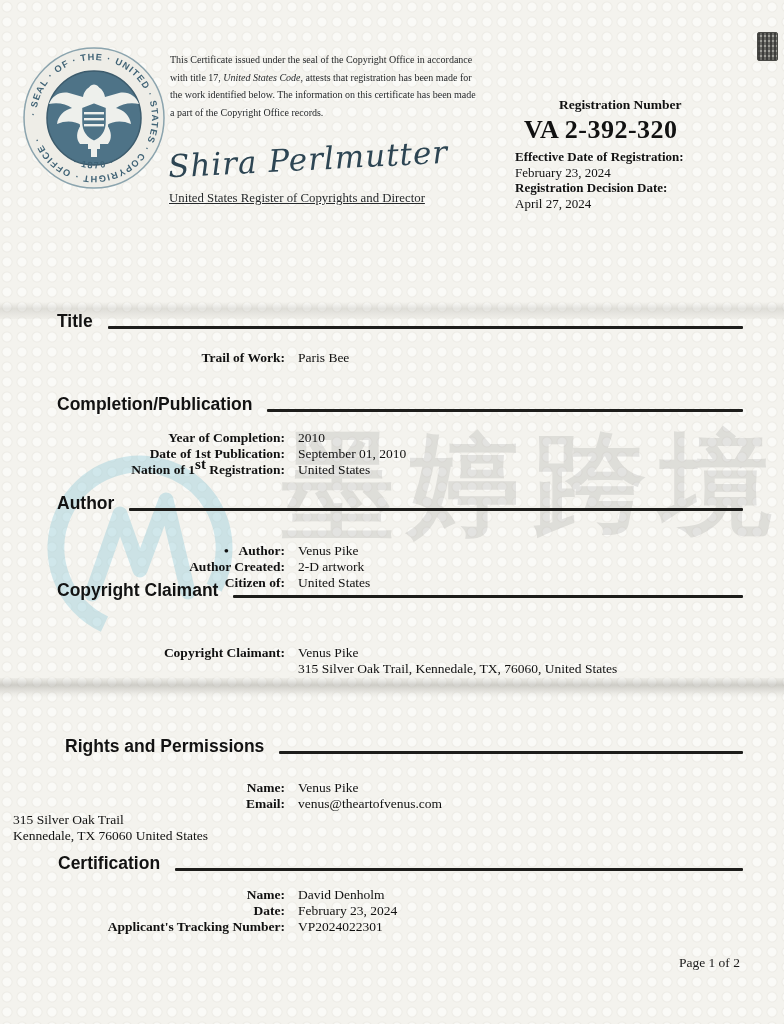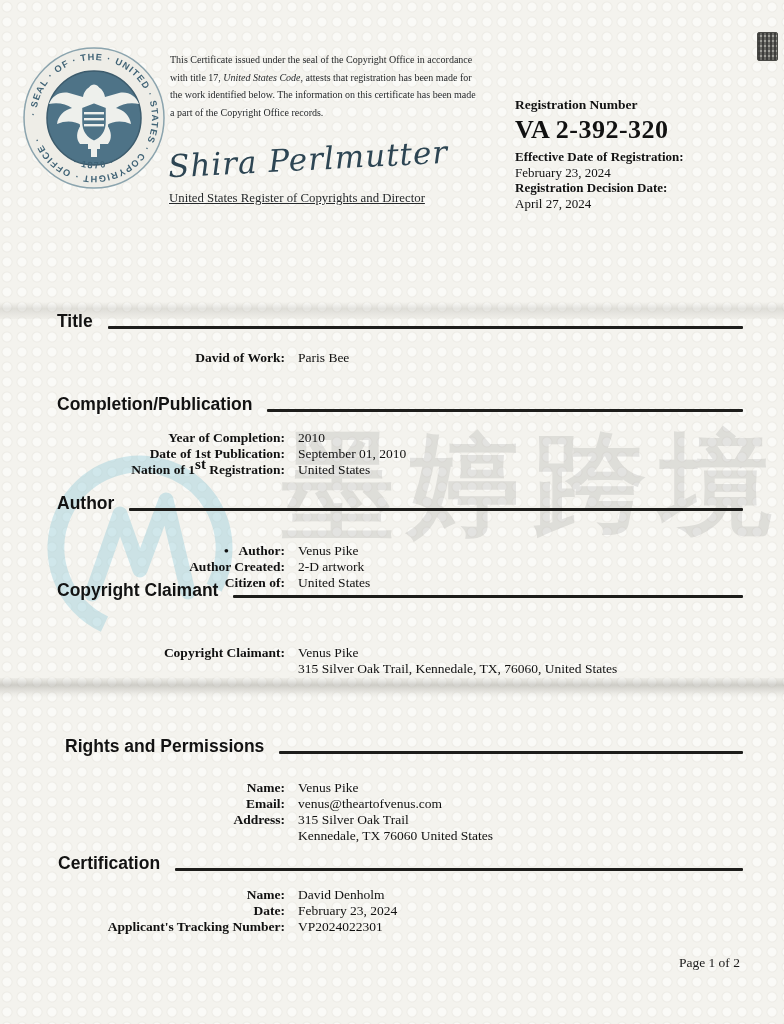--- a/index.html
+++ b/index.html
@@ -47,22 +47,22 @@
     position:absolute; left:168px; top:141px; z-index:2;
     font-family:"DejaVu Serif", serif; font-style:italic;
     font-size:31px; color:#2d4553; transform:rotate(-3deg);
     letter-spacing:1px; white-space:nowrap;
   }
   .sig-title {
     position:absolute; left:169px; top:191px; z-index:2;
     font-size:12.8px; color:#26292b;text-decoration:underline;
   }
   .reg-block { position:absolute; left:515px; top:97px; z-index:2; color:#111; }
-  .reg-label { font-weight:bold; font-size:13.5px; line-height:16px; }
-  .reg-number { font-weight:bold; font-size:26px; line-height:30px; letter-spacing:0.5px; margin:2px 0 4px 0; }
+  .reg-label { font-weight:bold; font-size:13.5px; line-height:16px;margin-left:44px; }
+  .reg-number { font-weight:bold; font-size:26px; line-height:30px; letter-spacing:0.5px; margin:2px 0 4px 9px; }
   .reg-sub-label { font-weight:bold; font-size:13px; line-height:15.5px; }
   .reg-sub-value { font-size:13px; line-height:15.5px; }
   .corner-stamp {
     position:absolute; left:757px; top:32px; width:19px; height:27px; z-index:2;
     background:
       repeating-linear-gradient(90deg, rgba(60,60,58,0.9) 0 2px, rgba(130,130,125,0.5) 2px 4px),
       repeating-linear-gradient(0deg, rgba(55,55,52,0.9) 0 3px, rgba(150,150,142,0.6) 3px 5px);
     border:1px solid #4a4a46; border-radius:2px;
   }
   
@@ -146,21 +146,21 @@
   </div>
 
   <div class="corner-stamp"></div>
 
   <div class="sec-head" style="left:57px; top:311px;text-align:center;">
     <span class="sec-title">Title</span>
     <span class="sec-rule"></span>
   </div>
   <div class="rows" style="top:350px;">
     <div class="row">
-      <span class="lbl">David of Work:</span>
+      <span class="lbl">Trail of Work:</span>
       <span class="val">Paris Bee</span>
     </div>
   </div>
 
   <div class="sec-head" style="left:57px; top:394px;">
     <span class="sec-title">Completion/Publication</span>
     <span class="sec-rule"></span>
   </div>
   <div class="rows" style="top:430px;">
     <div class="row">
@@ -214,21 +214,20 @@
   <div class="rows" style="top:780px;">
     <div class="row">
       <span class="lbl">Name:</span>
       <span class="val">Venus Pike</span>
     </div>
     <div class="row">
       <span class="lbl">Email:</span>
       <span class="val">venus@theartofvenus.com</span>
     </div>
     <div class="row">
-      <span class="lbl">Address:</span>
       <span class="val"><span>315 Silver Oak Trail</span><span class="line2">Kennedale, TX 76060 United States</span></span>
     </div>
   </div>
 
   <div class="sec-head" style="left:58px; top:853px;text-align:center;">
     <span class="sec-title">Certification</span>
     <span class="sec-rule"></span>
   </div>
   <div class="rows" style="top:887px;">
     <div class="row">

